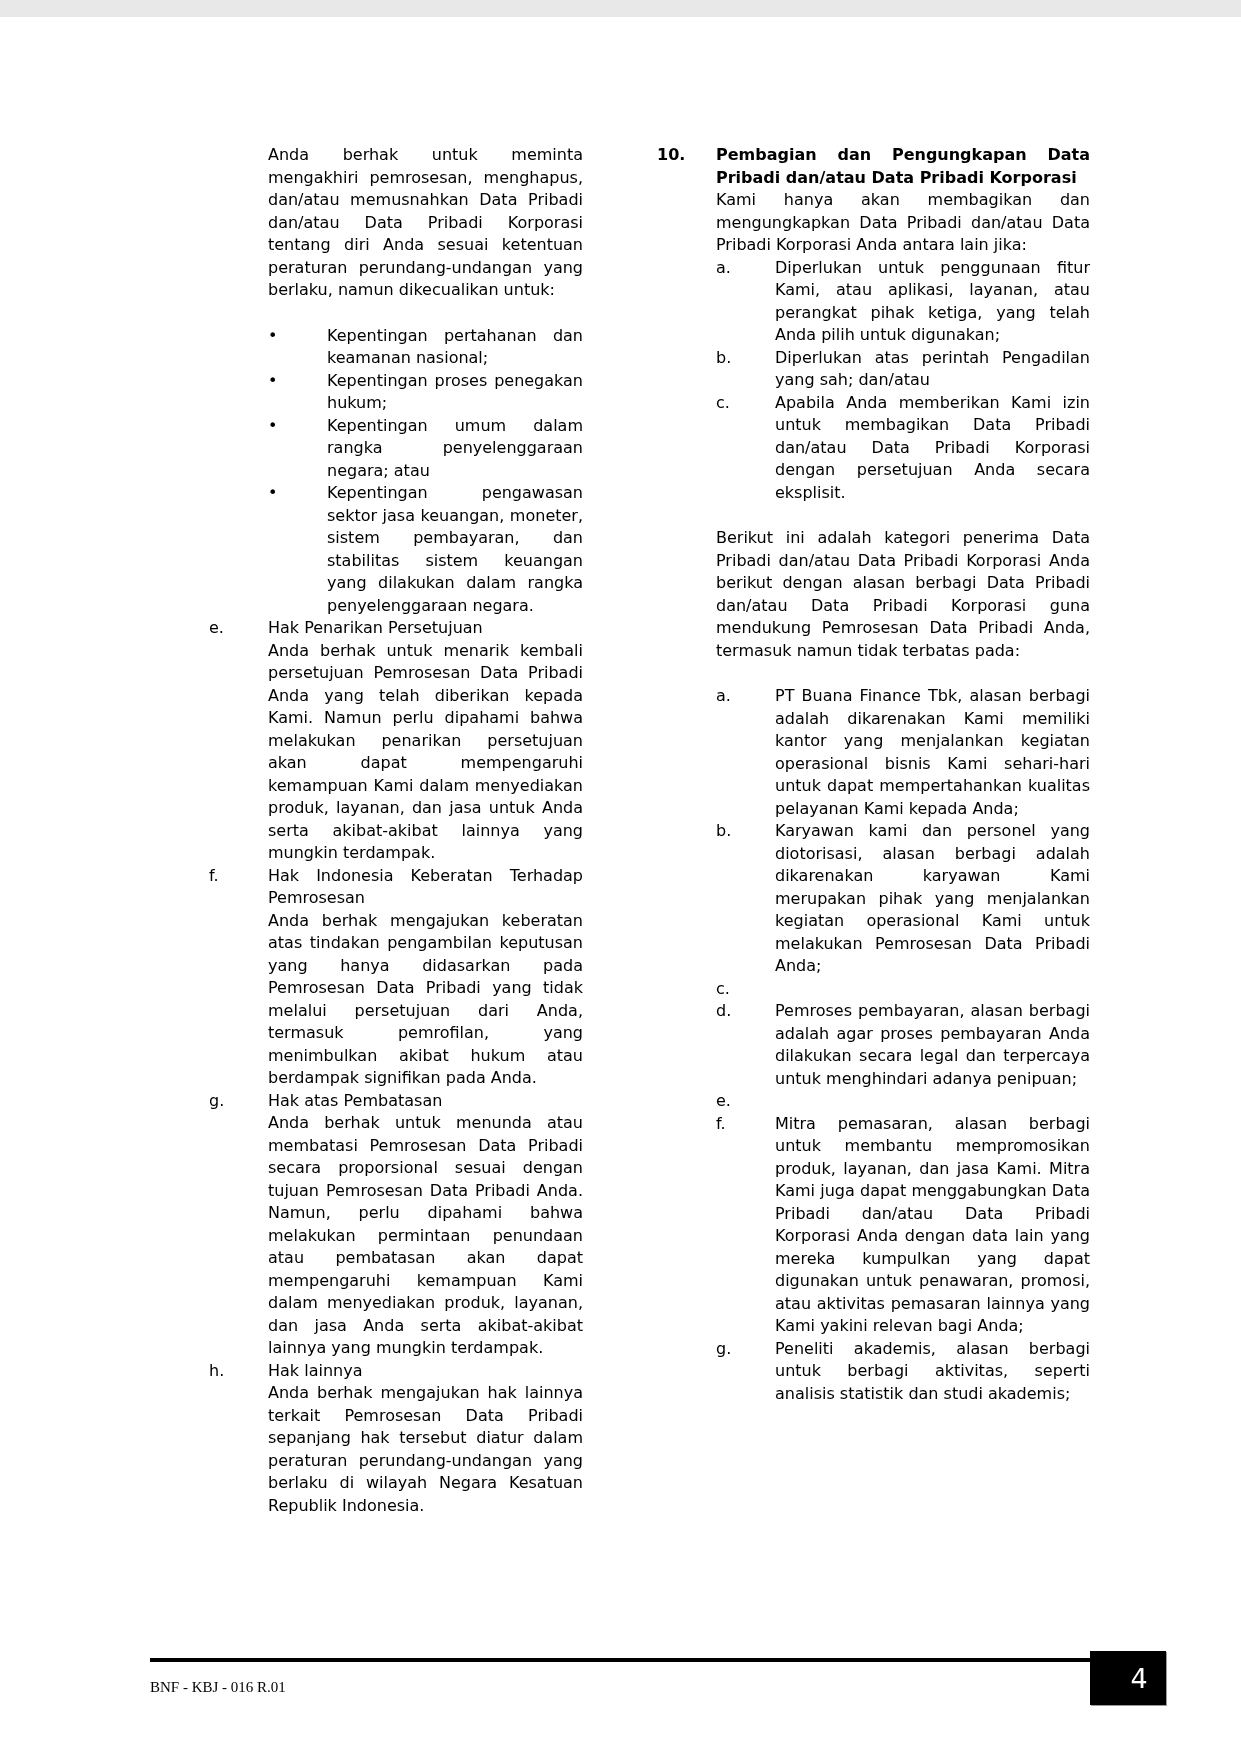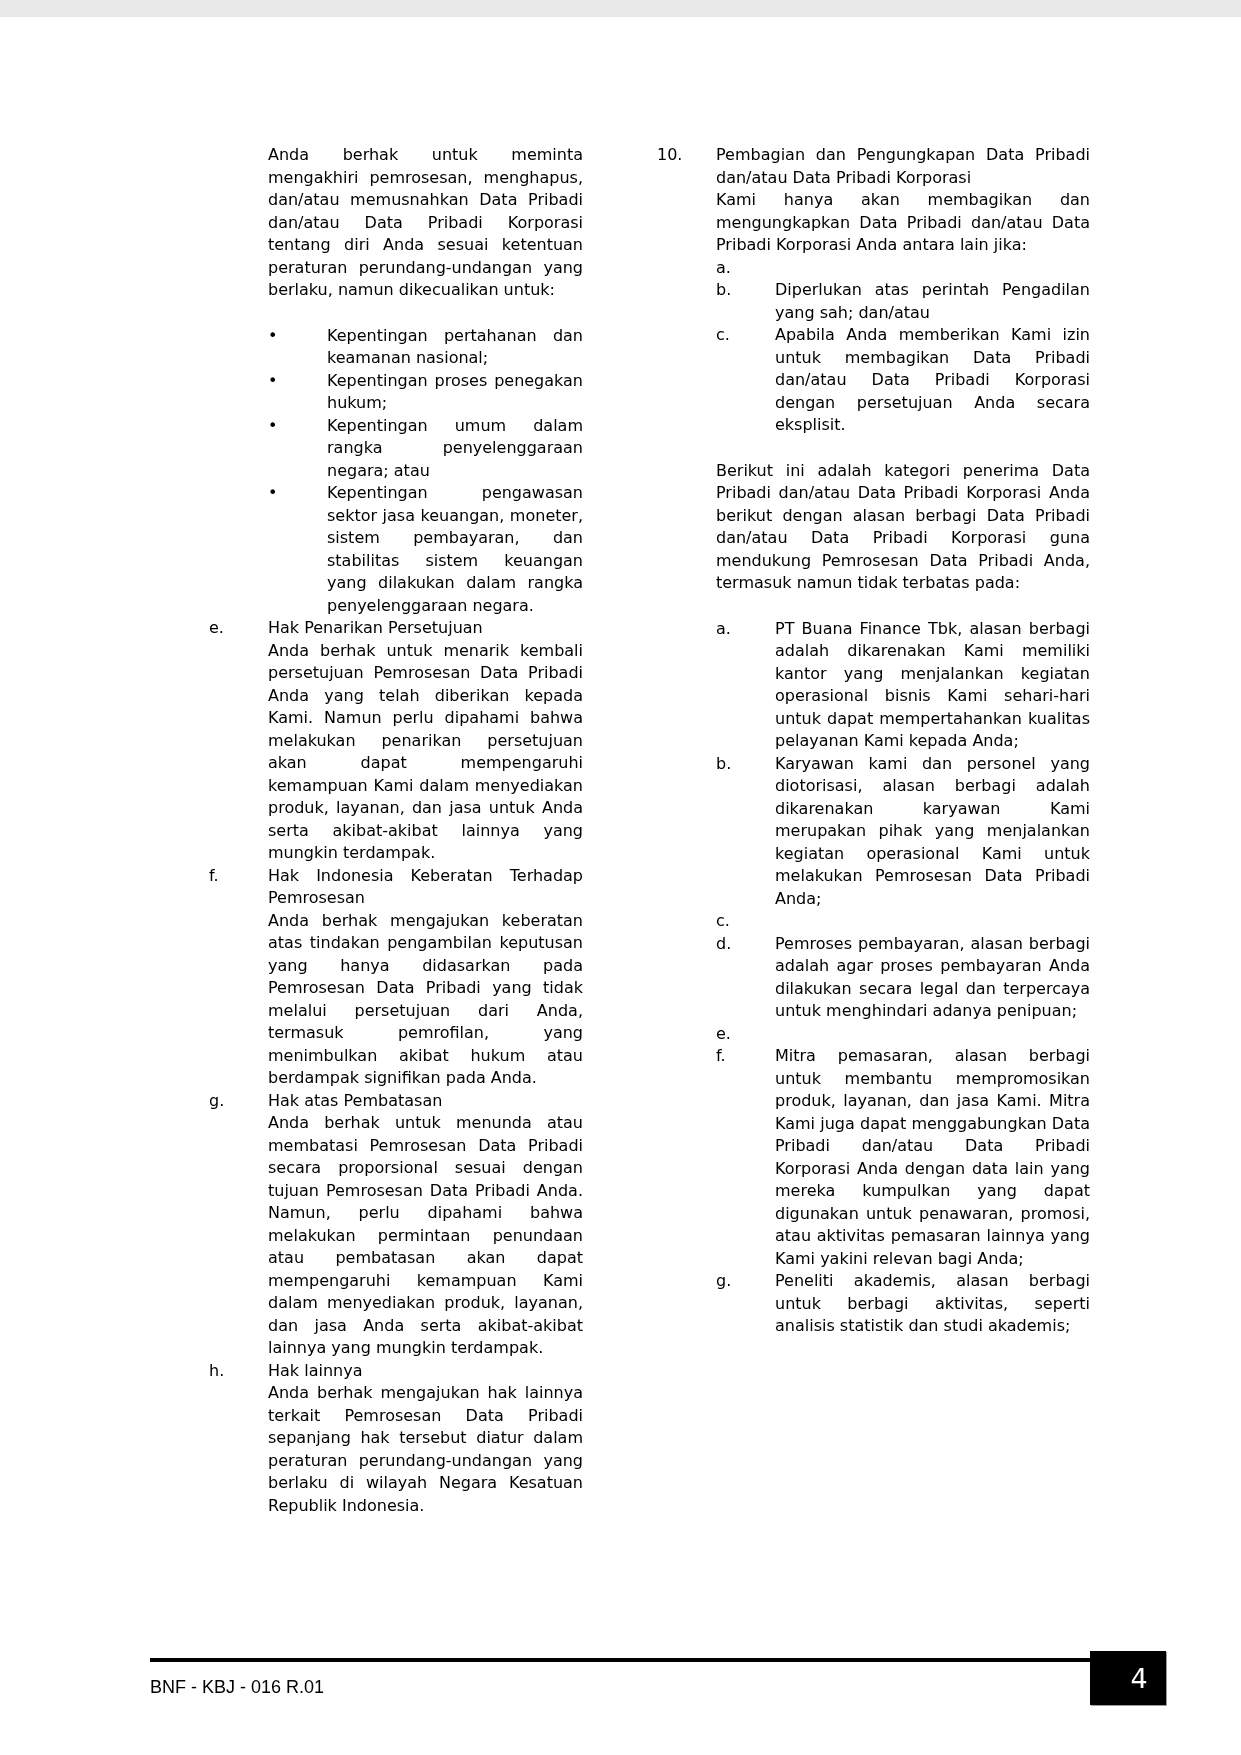--- a/index.html
+++ b/index.html
@@ -11,37 +11,37 @@
     font-family:"DejaVu Sans","Liberation Sans",sans-serif;
     font-size:16px;
     line-height:22.5px;
     color:#000000;
     overflow:hidden;
   }
   .col-left  { position:absolute; left:209px; top:127px; width:374px; }
   .col-right { position:absolute; left:657px; top:127px; width:433px; }
 
   .justify { text-align:justify; text-justify:inter-word; }
-  .bold { font-weight:normal; }
+  .bold { font-weight:bold; }
 
   .row { display:flex; align-items:flex-start; }
   .row > .lbl { flex:0 0 59px; }
   .row > .bod { flex:1 1 auto; min-width:0; }
 
   .indent { margin-left:59px; }
   .gap-top { margin-top:23px; }
 
   .footer-rule {
     position:absolute; left:150px; top:1641px;
     width:941px; height:4px; background:#000000;
   }
   .footer-code {
     position:absolute; left:150px; top:1660px;
-    font-family:Liberation Sans, sans-serif;
-    font-size:18px; line-height:20px; color:#000000;
+    font-family:Liberation Serif, serif;
+    font-size:15px; line-height:20px; color:#000000;
   }
   .page-badge {
     position:absolute; left:1090px; top:1634px;
     width:76px; height:54px;
     background:#000000; color:#ffffff;
     display:flex; align-items:center; justify-content:center;
     box-sizing:border-box; padding-left:22px;
     font-size:27px; line-height:27px;
     box-shadow:1px 1px 0 #9a9a9a;
   }
@@ -109,20 +109,21 @@
   <div class="col-right">
     <div class="row">
       <div class="lbl bold">10.</div>
       <div class="bod">
         <div class="bold justify">Pembagian dan Pengungkapan Data Pribadi dan/atau Data Pribadi Korporasi</div>
         <div class="justify">Kami hanya akan membagikan dan mengungkapkan Data Pribadi dan/atau Data Pribadi Korporasi Anda antara lain jika:</div>
 
         <div>
           <div class="row">
             <div class="lbl">a.</div>
+            <div class="bod justify">Diperlukan untuk penggunaan fitur Kami, atau aplikasi, layanan, atau perangkat pihak ketiga, yang telah Anda pilih untuk digunakan;</div>
           </div>
           <div class="row">
             <div class="lbl">b.</div>
             <div class="bod justify">Diperlukan atas perintah Pengadilan yang sah; dan/atau</div>
           </div>
           <div class="row">
             <div class="lbl">c.</div>
             <div class="bod justify">Apabila Anda memberikan Kami izin untuk membagikan Data Pribadi dan/atau Data Pribadi Korporasi dengan persetujuan Anda secara eksplisit.</div>
           </div>
         </div>

